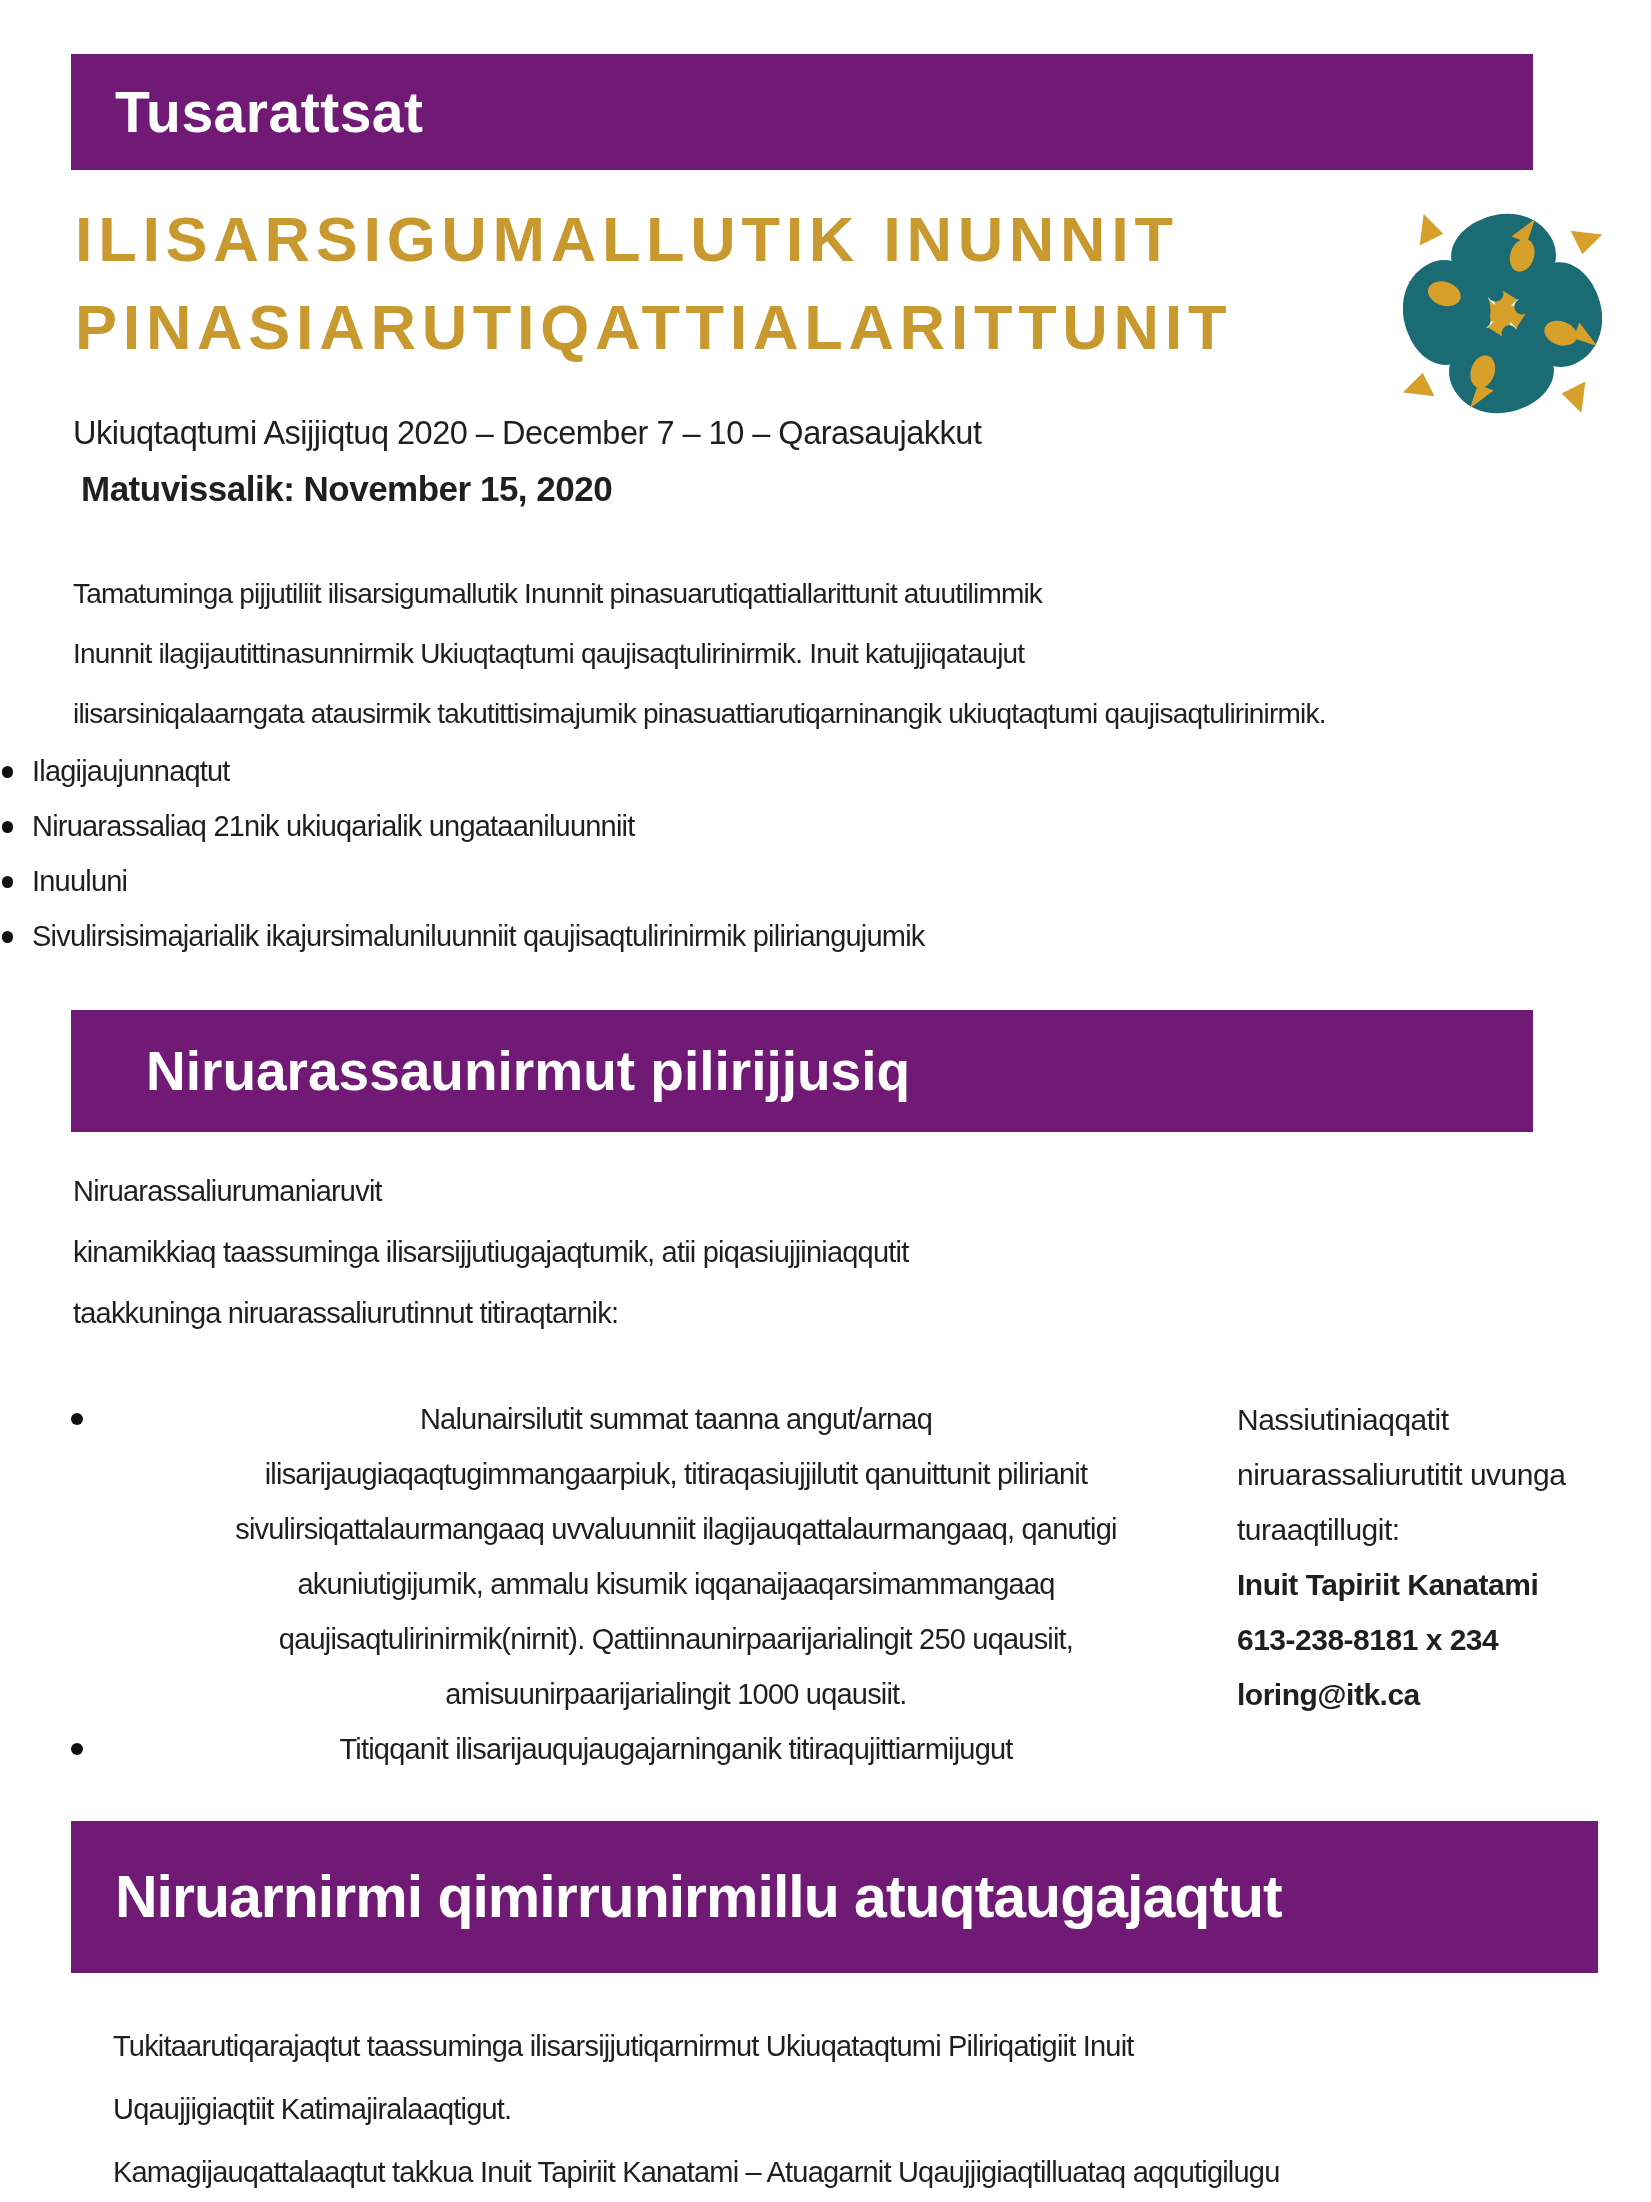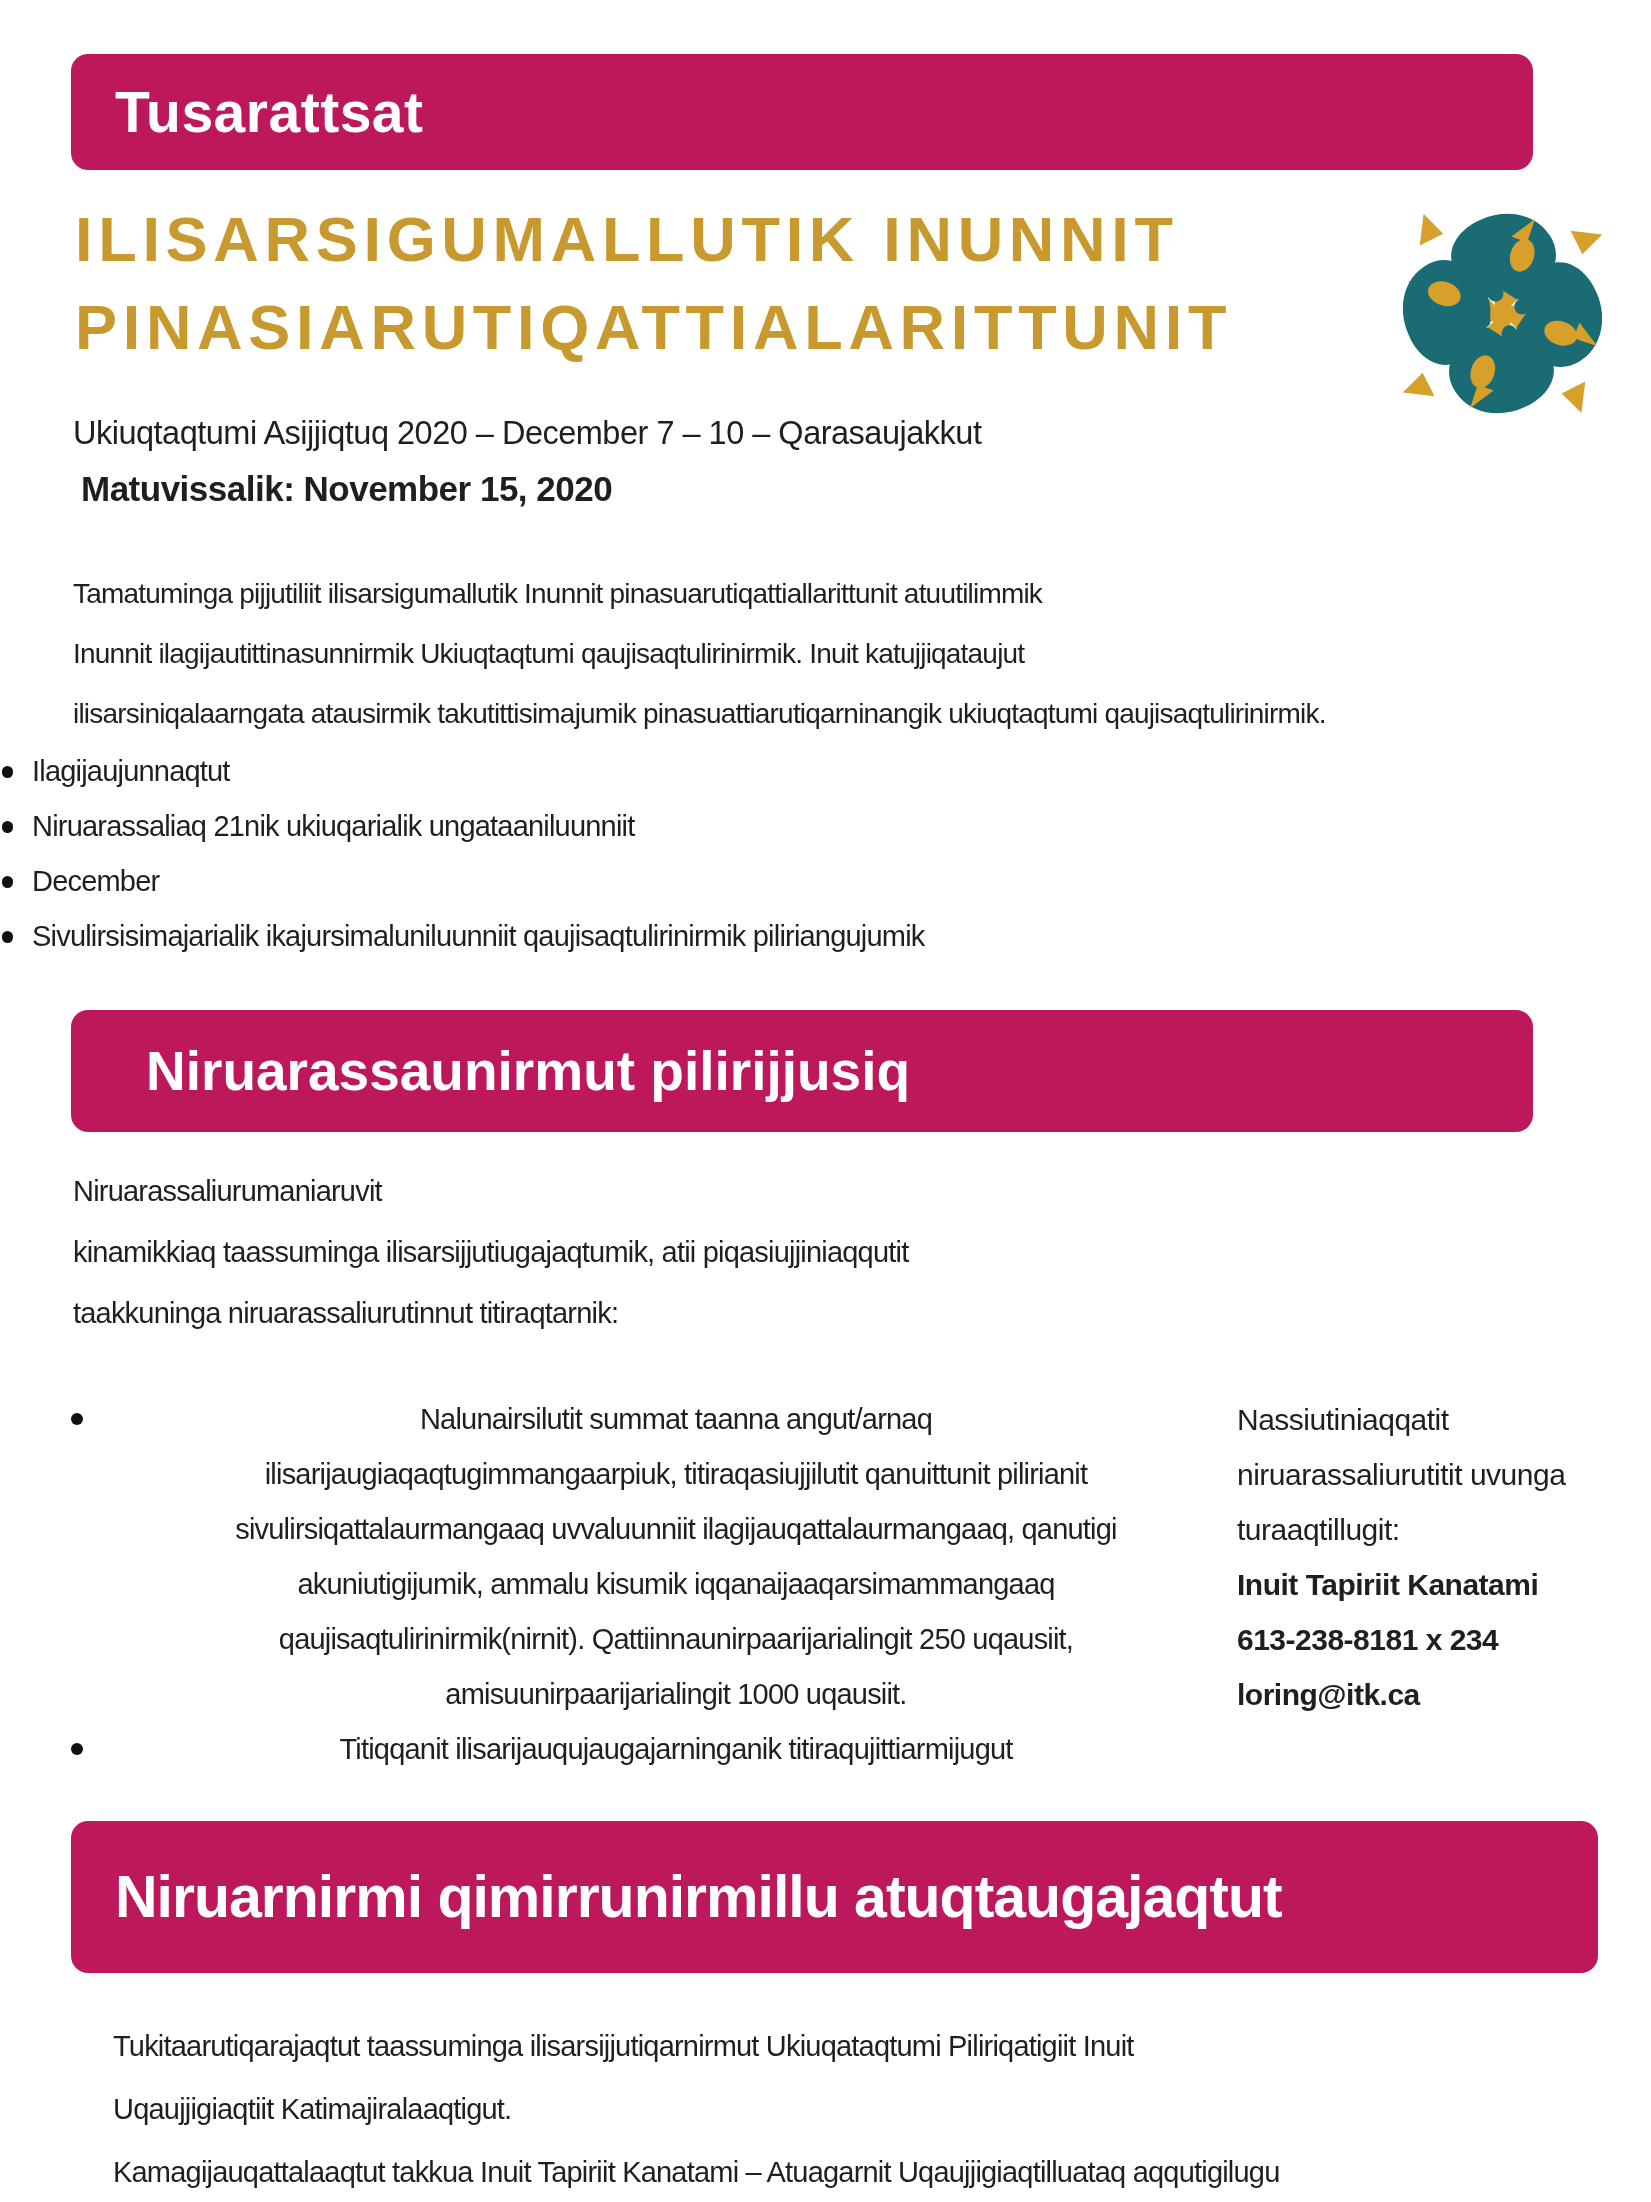--- a/index.html
+++ b/index.html
@@ -6,27 +6,26 @@
   .page{
     position:relative;
     width:1652px;
     height:2202px;
     background:#ffffff;
     color:#1f1f1f;
     font-family:"Liberation Sans", sans-serif;
     overflow:hidden;
   }
   .bar{
-    background:#be185d;
+    background:#701a75;
     color:#ffffff;
     font-weight:700;
     display:flex;
     align-items:center;
     box-sizing:border-box;
-    border-radius:17px;
   }
   .bar-kicker{
     margin:54px 119px 0 71px;
     height:116px;
     padding-left:44px;
     font-size:57px;
     letter-spacing:0.5px;
   }
   .gold-title{
     margin:25px 258px 0 75px;
@@ -160,21 +159,21 @@
   <p class="event-line">Ukiuqtaqtumi Asijjiqtuq 2020 – December 7 – 10 – Qarasaujakkut</p>
   <p class="deadline-line">Matuvissalik: November 15, 2020</p>
 
   <p class="intro">Tamatuminga pijjutiliit ilisarsigumallutik Inunnit pinasuarutiqattiallarittunit atuutilimmik
 Inunnit ilagijautittinasunnirmik Ukiuqtaqtumi qaujisaqtulirinirmik. Inuit katujjiqataujut
 ilisarsiniqalaarngata atausirmik takutittisimajumik pinasuattiarutiqarninangik ukiuqtaqtumi qaujisaqtulirinirmik.</p>
 
   <ul class="bullets list1">
       <li>Ilagijaujunnaqtut</li>
       <li>Niruarassaliaq 21nik ukiuqarialik ungataaniluunniit</li>
-      <li>December</li>
+      <li>Inuuluni</li>
       <li>Sivulirsisimajarialik ikajursimaluniluunniit qaujisaqtulirinirmik piliriangujumik</li>
     </ul>
 
   <section class="bar bar-sec2">
     <span>Niruarassaunirmut pilirijjusiq</span>
   </section>
 
   <p class="sec2-intro">Niruarassaliurumaniaruvit
 kinamikkiaq taassuminga ilisarsijjutiugajaqtumik, atii piqasiujjiniaqqutit
 taakkuninga niruarassaliurutinnut titiraqtarnik:</p>

